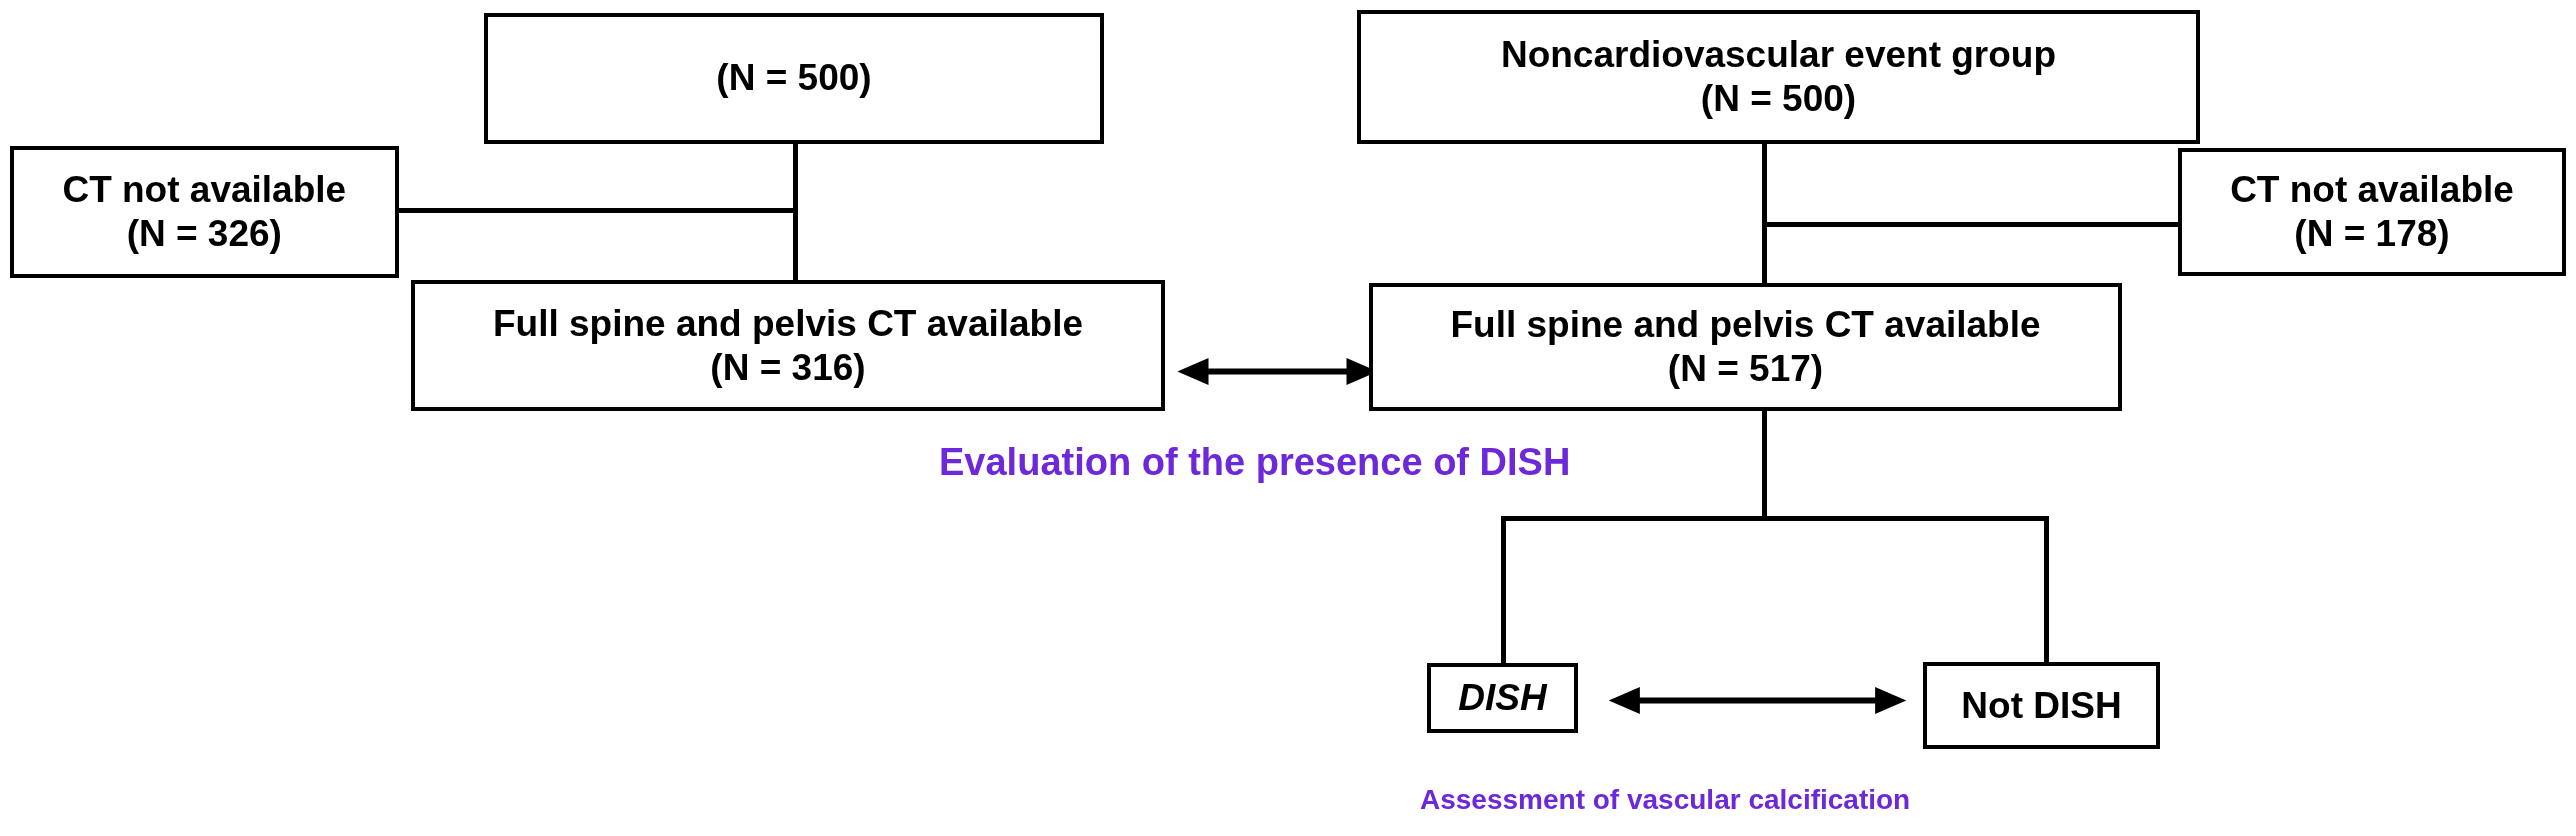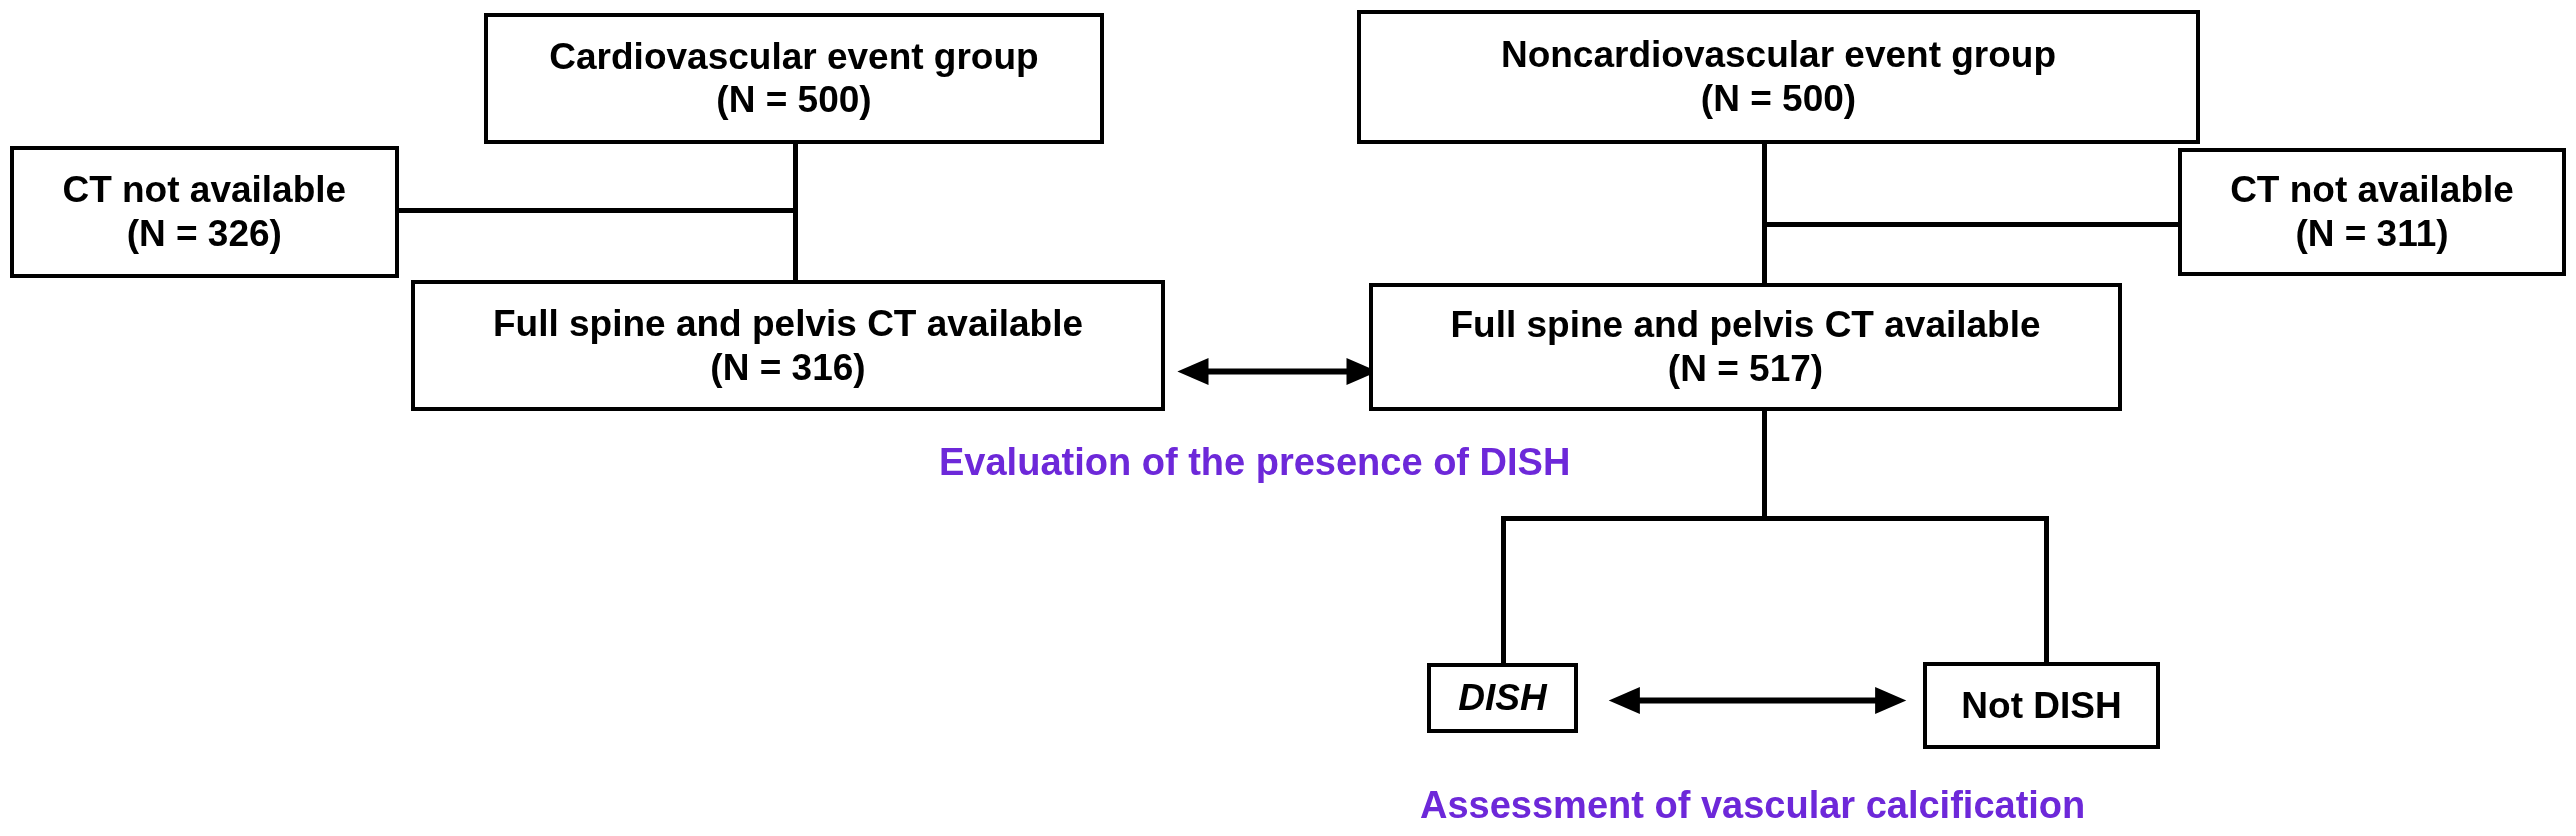--- a/index.html
+++ b/index.html
@@ -54,37 +54,36 @@
     z-index: 2;
   }
   .arrow svg { display: block; }
 </style>
 </head>
 <body>
 
 <div id="canvas">
 
   <div class="node" style="left:484px; top:12.8px; width:620px; height:131px; font-size:37px;">
-    <span class="line1">Cardiovascular event group</span>
     <span class="line2">(N = 500)</span>
   </div>
 
   <div class="node" style="left:1357px; top:9.8px; width:843px; height:134px; font-size:37px;">
     <span class="line1">Noncardiovascular event group</span>
     <span class="line2">(N = 500)</span>
   </div>
 
   <div class="node" style="left:9.8px; top:146px; width:389px; height:132px; font-size:37px;">
     <span class="line1">CT not available</span>
     <span class="line2">(N = 326)</span>
   </div>
 
   <div class="node" style="left:2178px; top:148px; width:388px; height:128px; font-size:37px;">
     <span class="line1">CT not available</span>
-    <span class="line2">(N = 311)</span>
+    <span class="line2">(N = 178)</span>
   </div>
 
   <div class="node" style="left:411px; top:280px; width:754px; height:131px; font-size:37px;">
     <span class="line1">Full spine and pelvis CT available</span>
     <span class="line2">(N = 316)</span>
   </div>
 
   <div class="node" style="left:1369px; top:283px; width:753px; height:128px; font-size:37px;">
     <span class="line1">Full spine and pelvis CT available</span>
     <span class="line2">(N = 517)</span>
@@ -125,16 +124,16 @@
   <div class="arrow" style="left:1607px; top:683px;">
     <svg width="301" height="35" viewBox="0 0 306 36" xmlns="http://www.w3.org/2000/svg">
       <line x1="26" y1="18" x2="280" y2="18" stroke="#000000" stroke-width="6"></line>
       <polygon points="0,18 32,4 32,32" fill="#000000"></polygon>
       <polygon points="306,18 274,4 274,32" fill="#000000"></polygon>
     </svg>
   </div>
 
   <div class="free-text" style="left:939px; top:441px; font-size:38px;">Evaluation of the presence of DISH</div>
 
-  <div class="free-text" style="left:1420px; top:784px; font-size:38px;">Assessment of vascular calcification</div>
+  <div class="free-text" style="left:1420px; top:784px; font-size:28px;">Assessment of vascular calcification</div>
 
 </div>
 
 
 </body></html>

